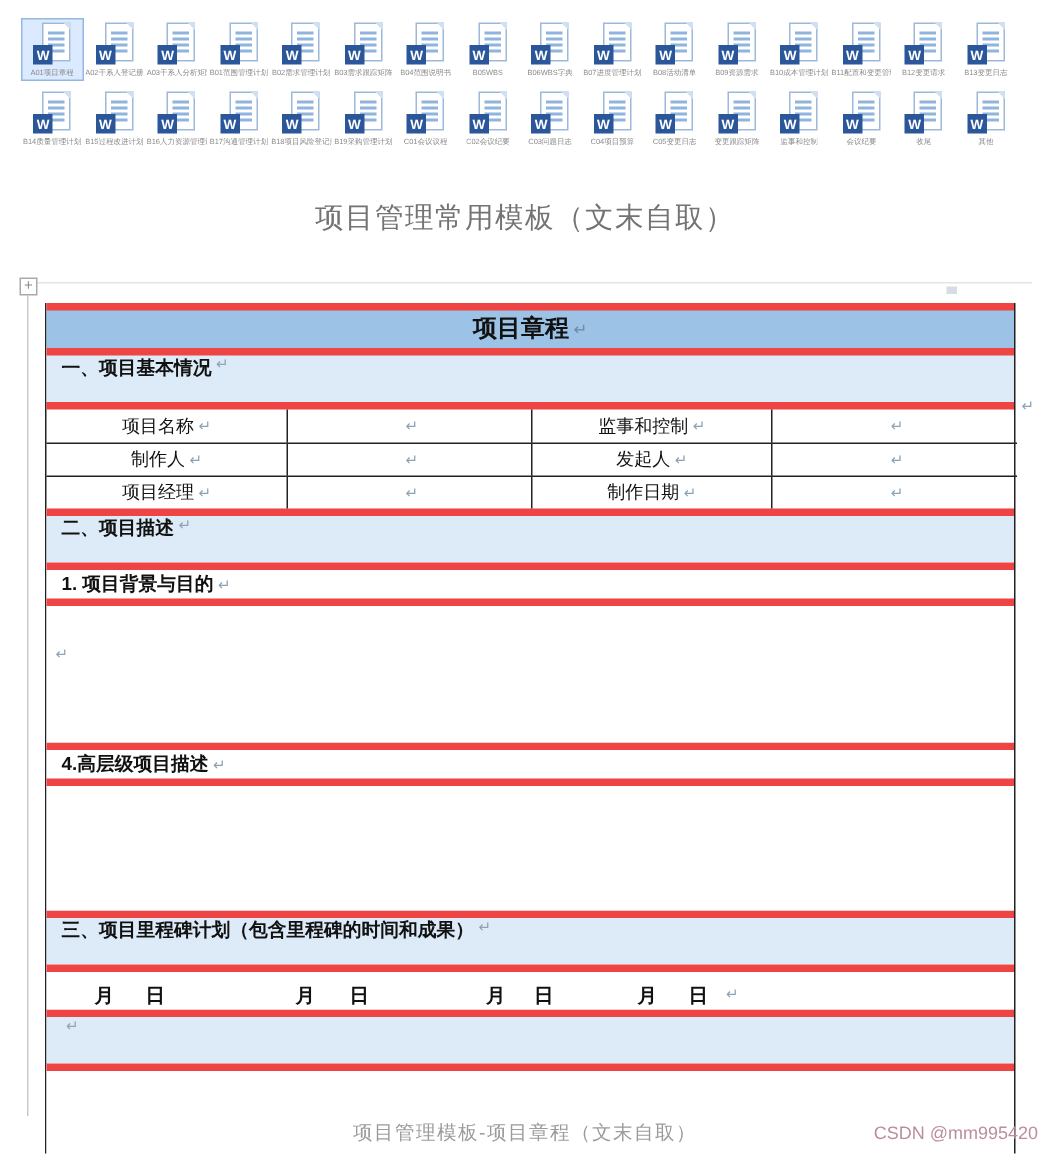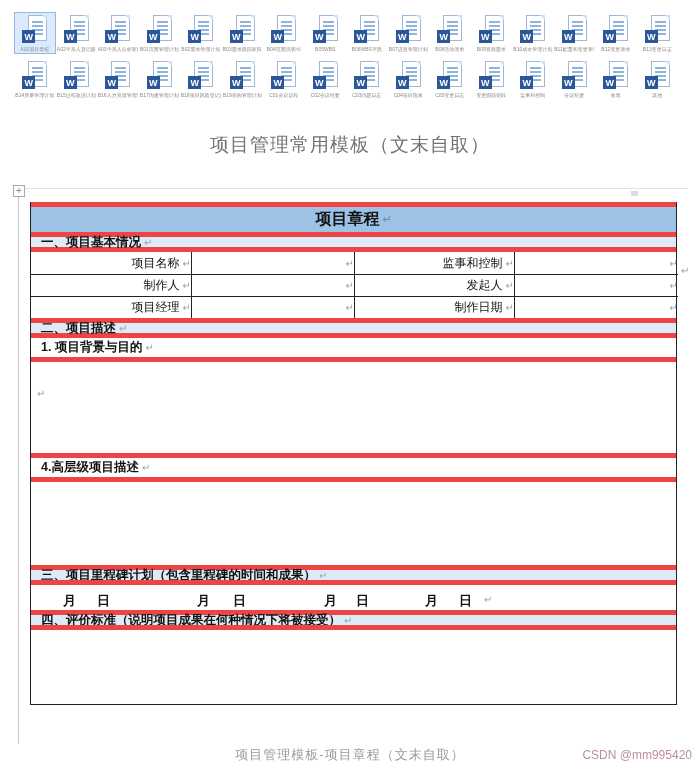--- a/index.html
+++ b/index.html
@@ -70,30 +70,30 @@
     background:#d7dde4;
   }
   .charter { width:647px; border:1px solid #222; border-top:none; }
   .charter > div { border-top:5px solid #ef4444; }
 
   .t-title {
     height:30px; background:#9cc3e6; display:flex; align-items:center;
     justify-content:center; font-weight:bold; font-size:16px; color:#111;
   }
   .t-sec {
-    height:15px; background:#dcebf7; display:flex; align-items:center;
+    height:36px; background:#dcebf7; display:flex; 
     padding-left:10px; font-weight:bold; font-size:12.5px; color:#111;
   }
   .t-sub {
     height:24px; background:#fff; display:flex; align-items:center;
     padding-left:10px; font-weight:bold; font-size:12.5px; color:#111;
   }
   .t-fields { display:grid; grid-template-columns:160px 163px 160px 164px; }
   .f-cell {
-    height:22px; display:flex; align-items:center; justify-content:flex-end;
+    height:22px; display:flex; align-items:center; justify-content:center;
     font-size:12px; color:#111; border-top:1px solid #222; border-left:1px solid #222;
   }
   .f-cell.first { border-left:none; }
   .t-fields .f-cell.r1 { border-top:none; }
   .t-empty { background:#fff; position:relative; }
   .empty-1 { height:96px; }
   .empty-2 { height:88px; }
   .empty-3 { height:79px; }
   .t-milestones { height:30px; background:#fff; position:relative; font-size:13px; font-weight:bold; }
   .ms { position:absolute; top:7px; color:#111; }
@@ -659,21 +659,20 @@
       <span class="ms" style="left:166px">月</span>
       <span class="ms" style="left:202px">日</span>
       <span class="ms" style="left:293px">月</span>
       <span class="ms" style="left:325px">日</span>
       <span class="ms" style="left:394px">月</span>
       <span class="ms" style="left:428px">日</span>
       <span class="pc pc-abs" style="left:453px; top:9px;">↵</span>
     </div>
 
     <div class="t-sec">
-      <span>四、评价标准（说明项目成果在何种情况下将被接受）</span>
         <span class="pc">↵</span>
     </div>
 
     <div class="t-empty empty-3"></div>
 
   </div>
 </div>
 
 <div class="bottom-row">
   <div class="caption-bottom">项目管理模板-项目章程（文末自取）</div>

